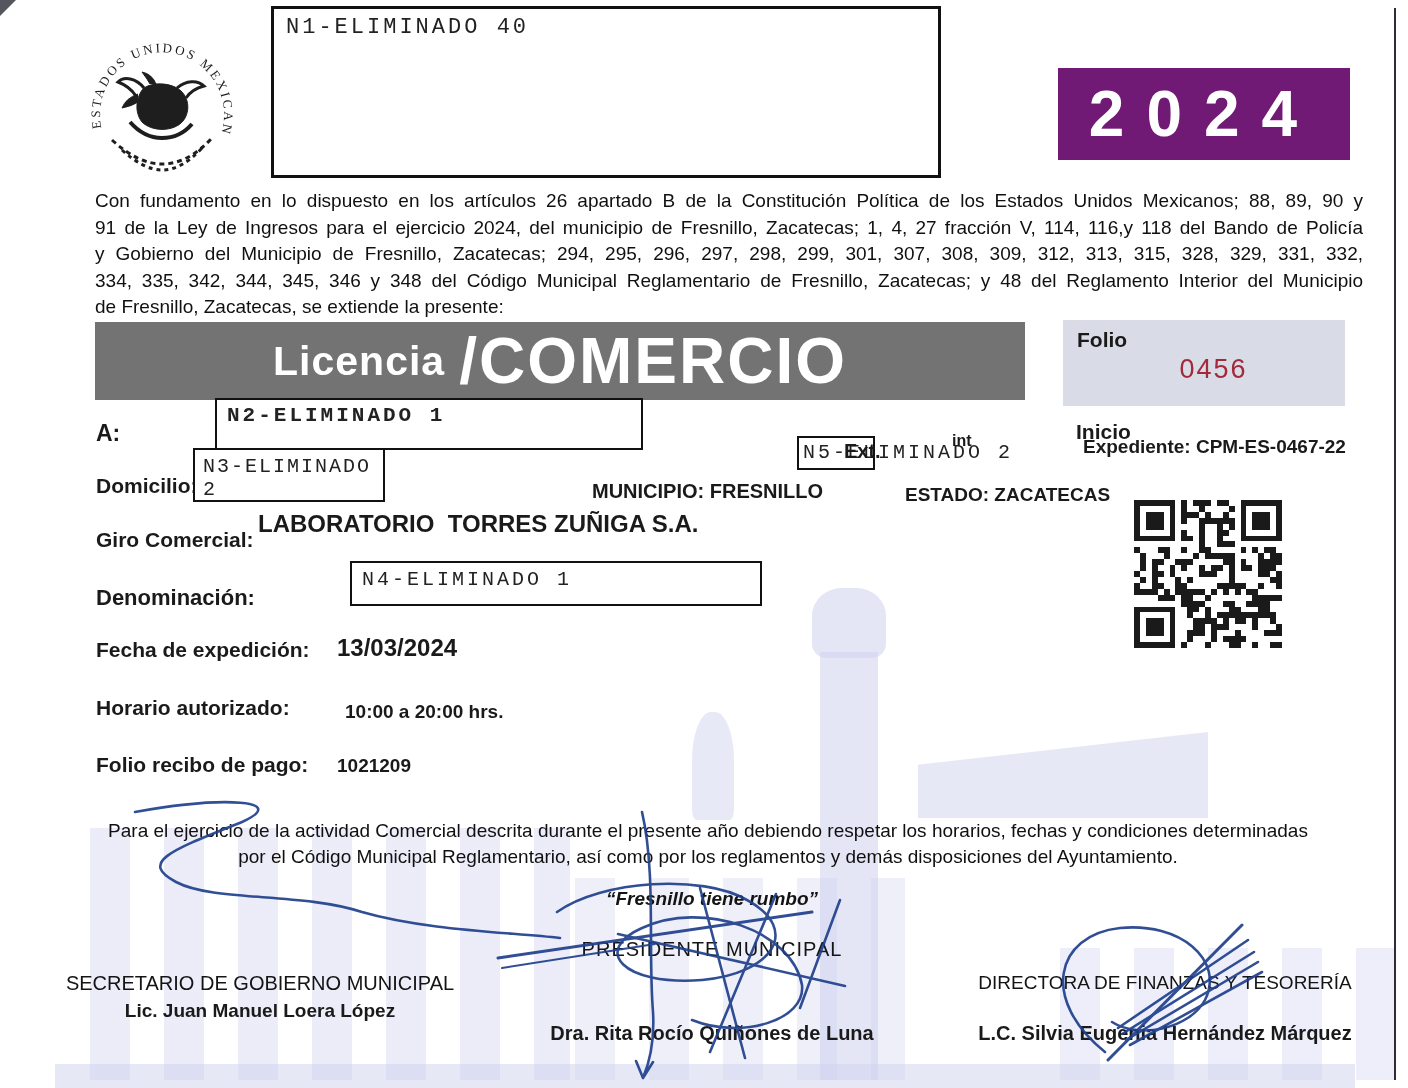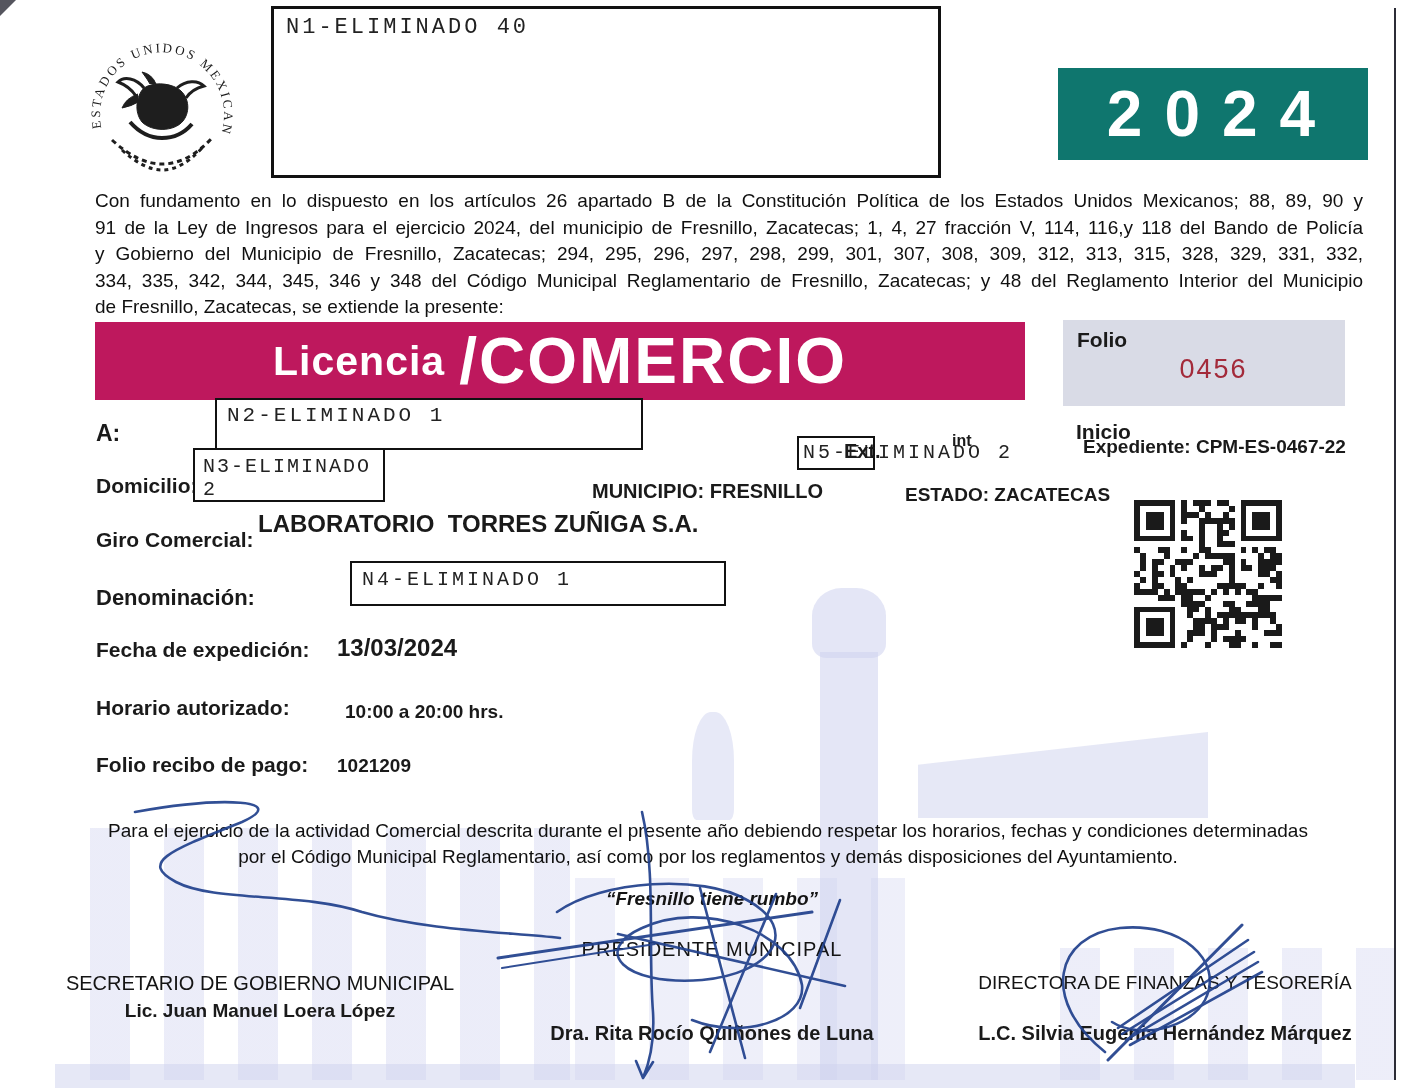--- a/index.html
+++ b/index.html
@@ -5,25 +5,25 @@
   html,body{margin:0;padding:0;background:#fff;}
   #page{position:relative;width:1408px;height:1088px;background:#fff;overflow:hidden;
         font-family:"Liberation Sans","DejaVu Sans",sans-serif;color:#141414;}
   .abs{position:absolute;}
   .lbl{font-weight:700;color:#1a1a1a;}
   .mono{font-family:"Liberation Mono","DejaVu Sans Mono",monospace;letter-spacing:3px;color:#222;}
   .rbox{position:absolute;border:3px solid #111;background:#fff;box-sizing:border-box;}
   .jline{display:block;text-align:justify;text-align-last:justify;}
   .lline{display:block;text-align:left;}
   #legal{font-size:19px;line-height:26.5px;color:#101010;}
-  #banner{background:#be185d;display:flex;align-items:center;justify-content:center;color:#fff;}
+  #banner{background:#737373;display:flex;align-items:center;justify-content:center;color:#fff;}
   #banner .small{font-size:41px;font-weight:700;letter-spacing:1px;}
   #banner .large{font-size:64px;font-weight:800;letter-spacing:2px;margin-left:14px;}
-  #badge2024{background:#0f766e;color:#fff;font-weight:800;font-size:64px;letter-spacing:22px;
-             display:flex;align-items:center;justify-content:center;padding-left:18px;}
+  #badge2024{background:#701a75;color:#fff;font-weight:800;font-size:64px;letter-spacing:22px;
+             display:flex;align-items:center;justify-content:center;}
   #folioBox{background:#d9dbe6;}
   .wm{position:absolute;pointer-events:none;}
   .bars{background:repeating-linear-gradient(90deg,rgba(203,206,238,.5) 0 40px,rgba(255,255,255,0) 40px 74px);}
   svg{display:block;}
 </style>
 </head>
 <body>
 
 <div id="page">
 
@@ -82,21 +82,21 @@
     <span class="large">/COMERCIO</span>
   </div>
 
   <div id="folioBox" class="abs" style="left:1063px;top:320px;width:282px;height:86px;">
     <div class="lbl" style="font-size:21px;margin:8px 0 0 14px;">Folio</div>
     <div style="font-size:27px;color:#a32a3a;letter-spacing:2px;text-align:center;margin-top:2px;padding-left:19px;">0456</div>
   </div>
 
   <div class="lbl abs" style="left:96px;top:420px;font-size:23px;">A:</div>
   <div class="rbox" style="left:215px;top:398px;width:428px;height:52px;border-width:2px;">
-    <div class="mono" style="font-size:21px;margin:4px 0 0 10px;">N2-ELIMINADO 1</div>
+    <div class="mono" style="font-size:21px;margin:4px 0 0 10px;font-weight:bold;">N2-ELIMINADO 1</div>
   </div>
 
   <div class="lbl abs" style="left:1076px;top:420px;font-size:21px;">Inicio</div>
   <div class="lbl abs" style="left:1083px;top:436px;font-size:19px;">Expediente: CPM-ES-0467-22</div>
 
   <div class="rbox" style="left:797px;top:436px;width:78px;height:34px;border-width:2px;background:transparent;"></div>
   <div class="mono abs" style="left:803px;top:441px;font-size:20px;">N5-ELIMINADO 2</div>
   <div class="lbl abs" style="left:844px;top:440px;font-size:20px;background:rgba(255,255,255,.0);">Ext.</div>
   <div class="lbl abs" style="left:952px;top:432px;font-size:16px;">int</div>
 
@@ -329,21 +329,21 @@
           <rect x="16" y="24" width="1" height="1"></rect>
           <rect x="17" y="24" width="1" height="1"></rect>
           <rect x="20" y="24" width="1" height="1"></rect>
           <rect x="23" y="24" width="1" height="1"></rect>
           <rect x="24" y="24" width="1" height="1"></rect>
         </g>
     </svg>
   </div>
 
   <div class="lbl abs" style="left:96px;top:585px;font-size:22px;">Denominación:</div>
-  <div class="rbox" style="left:350px;top:561px;width:376px;height:45px;border-width:2px;">
+  <div class="rbox" style="left:350px;top:561px;width:412px;height:45px;border-width:2px;">
     <div class="mono" style="font-size:20px;margin:5px 0 0 10px;">N4-ELIMINADO 1</div>
   </div>
 
   <div class="lbl abs" style="left:96px;top:638px;font-size:21px;">Fecha de expedición:</div>
   <div class="lbl abs" style="left:337px;top:634px;font-size:24px;">13/03/2024</div>
 
   <div class="lbl abs" style="left:96px;top:696px;font-size:21px;">Horario autorizado:</div>
   <div class="lbl abs" style="left:345px;top:701px;font-size:19px;">10:00 a 20:00 hrs.</div>
 
   <div class="lbl abs" style="left:96px;top:753px;font-size:21px;">Folio recibo de pago:</div>

